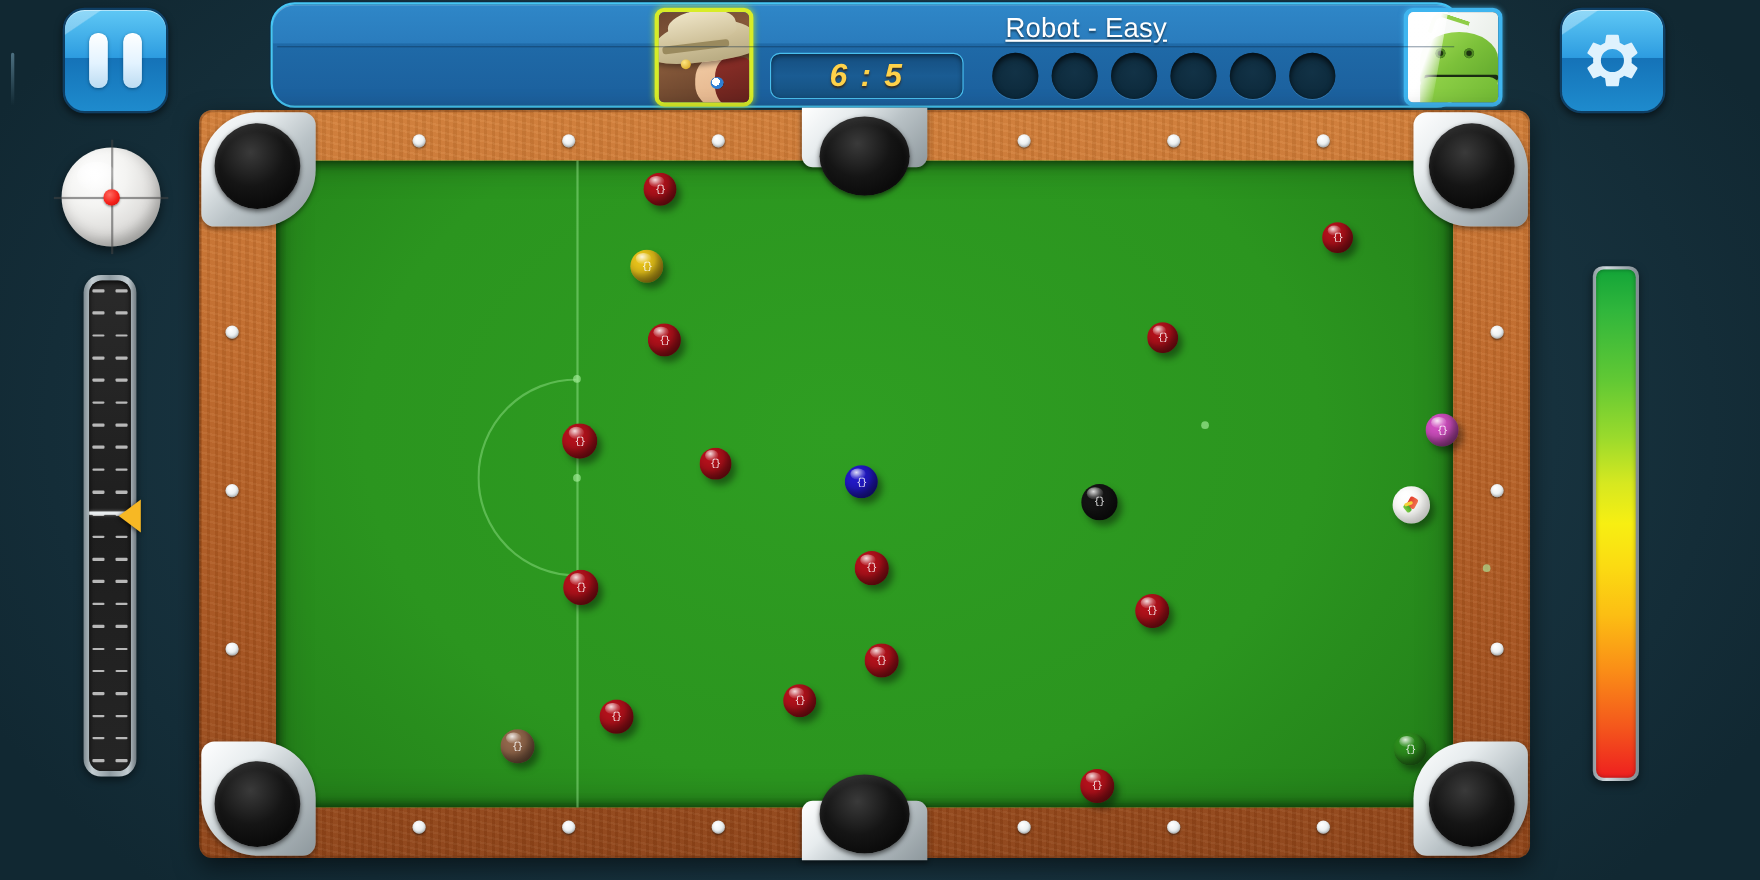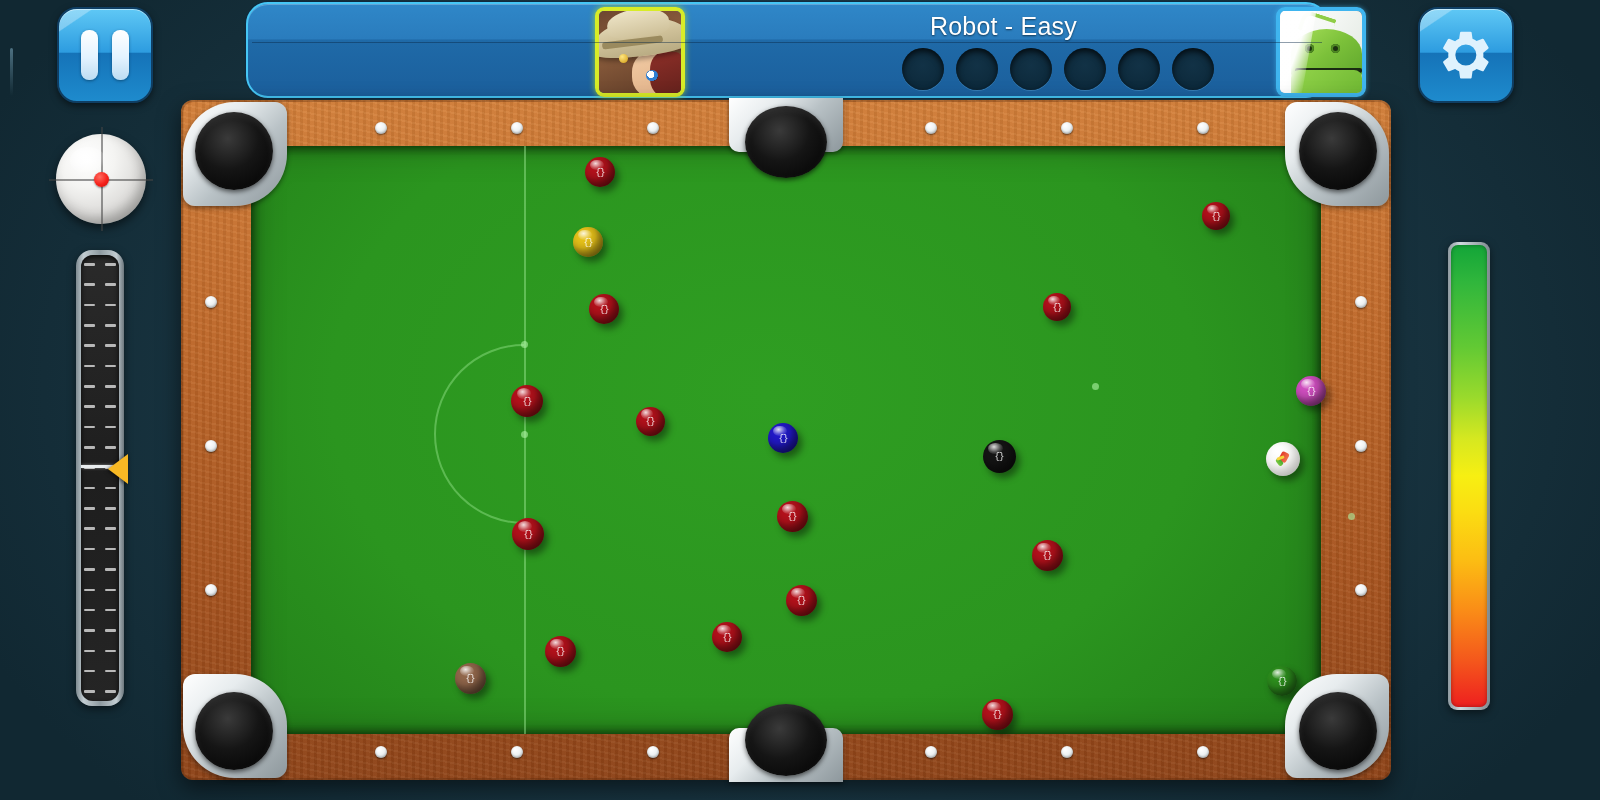--- a/index.html
+++ b/index.html
@@ -25,21 +25,21 @@
   }
   .hud-half { position:absolute; top:0; height:96px; }
   #hud-left  { left:0; width:400px; }
   #hud-right { left:618px; width:462px; }
 
   .player-name {
     position:absolute; top:8px; font-size:25px; color:#ffffff;
     text-shadow:0 1px 2px rgba(0,0,0,.55); letter-spacing:.2px; white-space:nowrap;
   }
   #p1-name { right:46px; }
-  #p2-name { left:64px; }
+  #p2-name { left:48px;text-decoration:underline; }
 
   .ball-row { position:absolute; top:44px; display:flex; gap:12px; }
   #p1-balls { left:32px; }
   #p2-balls { left:36px; }
 
   .hud-ball {
     width:42px; height:42px; border-radius:50%;
     box-shadow:0 2px 3px rgba(0,0,0,.45), inset 0 -5px 9px rgba(0,0,0,.38);
     position:relative;
   }
@@ -375,20 +375,23 @@
       <div class="hair"></div>
       <div class="eye"></div>
       <div class="hat"></div>
       <div class="hat2"></div>
       <div class="hatband"></div>
       <div class="badge"></div>
     </div>
   </div>
 
   <div id="score-block">
+    <div id="score-box">
+      <span id="score-value">6 : 5</span>
+    </div>
   </div>
 
   <div class="avatar" id="avatar-robot">
     <div class="av-inner">
       <div class="antenna"></div>
       <div class="head"></div>
       <div class="eye l"></div>
       <div class="eye r"></div>
       <div class="mouth"></div>
       <div class="body"></div>

